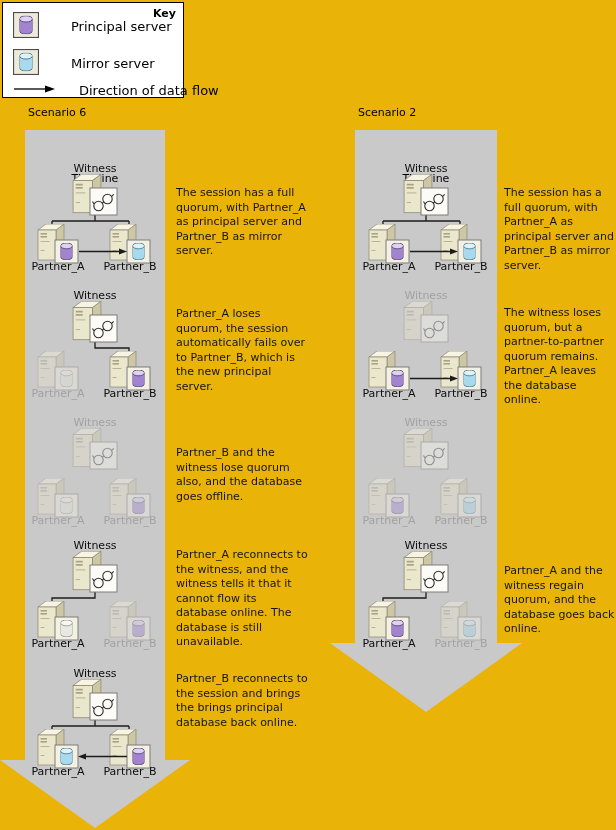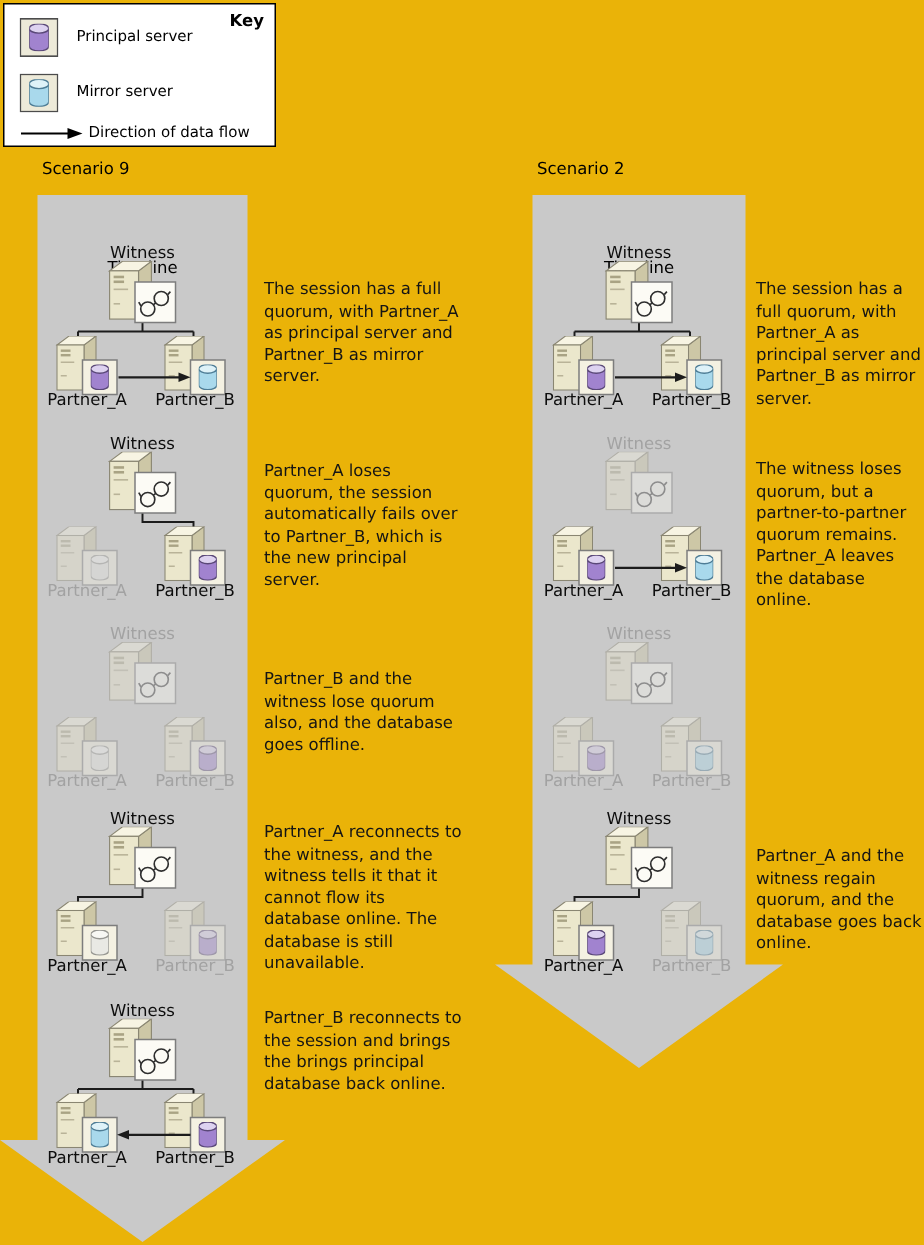--- a/index.html
+++ b/index.html
@@ -2,21 +2,21 @@
 <html><head>
 <meta charset="utf-8">
 <style>
   html,body{margin:0;padding:0;background:#fff;}
   .page{position:relative;width:616px;height:830px;background:#eab308;
         font-family:"DejaVu Sans","Liberation Sans",sans-serif;overflow:hidden;}
   .abs{position:absolute;}
   
   .keybox{left:2px;top:2px;width:180px;height:94px;border:1px solid #000;background:#fff;}
   .key-title{position:absolute;top:4px;right:7px;font-size:11px;font-weight:bold;color:#000;}
-  .key-label{position:absolute;font-size:10px;color:#000;white-space:nowrap;}
+  .key-label{position:absolute;font-size:13px;color:#000;white-space:nowrap;margin-left:20px;}
   
   .scn-title{font-size:11px;color:#000;white-space:nowrap;}
   .tl-label{font-size:11px;color:#000;text-align:center;margin-top:36px;}
   .desc{font-size:11px;line-height:14.5px;color:#151515;}
   
   svg{display:block;}
   .stage{position:absolute;overflow:visible;}
   .wire{stroke:#1c1c1c;stroke-width:1.3;fill:none;}
   .flow line{stroke:#1c1c1c;stroke-width:1.5;}
   .flow polygon{fill:#1c1c1c;stroke:none;}
@@ -82,21 +82,21 @@
       <use href="#key-panel" width="26" height="26" class="cb"></use>
     </svg>
     <div class="key-label" style="left:48px;top:53px">Mirror server</div>
     <svg class="abs" style="left:8px;top:80px" width="48" height="12">
       <line x1="3" y1="6" x2="35" y2="6" stroke="#000" stroke-width="1.3"></line>
       <polygon points="44,6 34,2.4 34,9.6" fill="#000"></polygon>
     </svg>
     <div class="key-label" style="left:56px;top:80px">Direction of data flow</div>
   </div>
 
-  <div class="abs scn-title" style="left:28px;top:106px">Scenario 9</div>
+  <div class="abs scn-title" style="left:28px;top:106px">Scenario 6</div>
 
   <svg class="abs" style="left:0;top:130px" width="192" height="700">
     <polygon class="band" points="25,0 165,0 165,630 190,630 95,698 0,630 25,630"></polygon>
   </svg>
   <div class="abs tl-label" style="left:25px;top:136px;width:140px">Timeline</div>
 
   <svg class="stage" style="left:25px;top:162px" width="140" height="118">
     <path class="wire" d="M70,52 V59 M27,59 H104 M27,59 V64 M104,59 V64"></path>
     <use href="#witness-icon" x="47" y="12" width="46" height="44"></use>
     <use href="#partner-icon" x="12" y="62" width="42" height="40" class="cp"></use>

